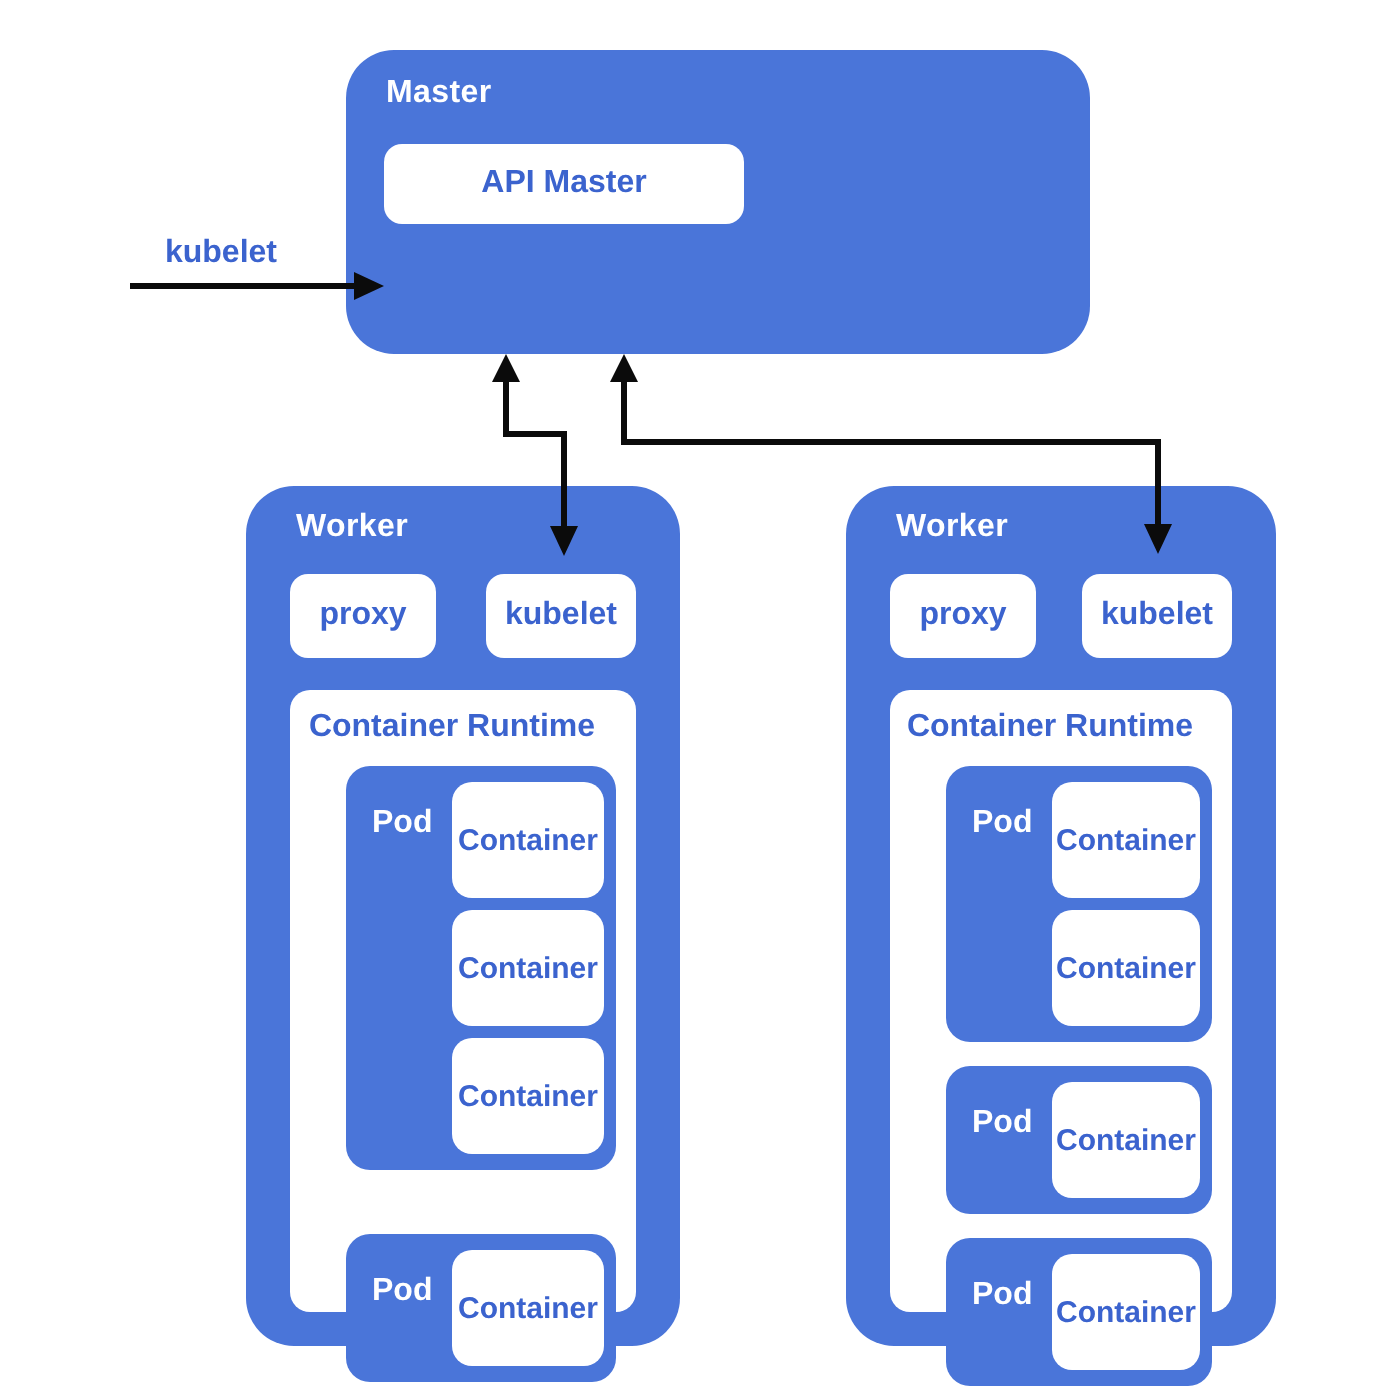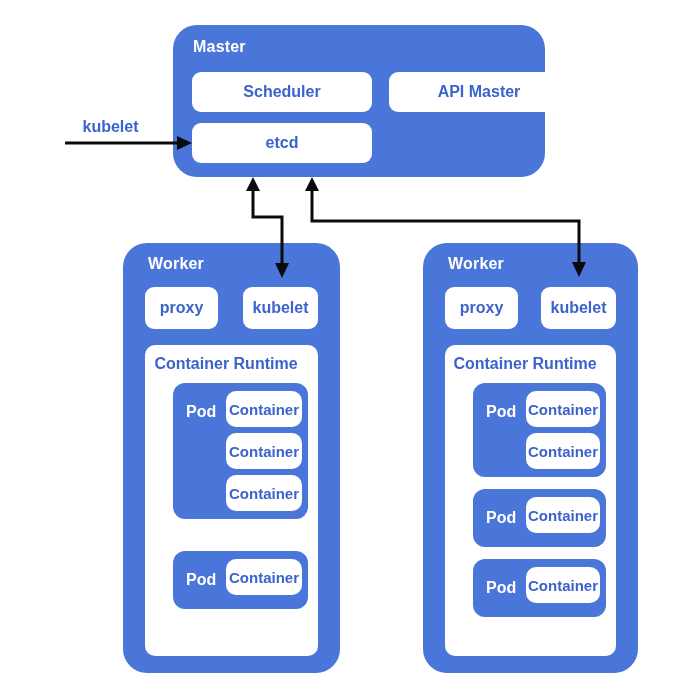--- a/index.html
+++ b/index.html
@@ -51,21 +51,21 @@
     background:var(--blue);border-radius:12px;
     display:flex;align-items:flex-start;
     padding:8px 6px 8px 13px;
   }
   .pod-label{
     width:40px;height:42px;line-height:42px;flex-shrink:0;
     color:#ffffff;font-size:16px;
   }
   .containers{flex:1;display:flex;flex-direction:column;gap:6px;}
   .container-chip{
-    height:36px;background:#ffffff;border-radius:10px;
+    height:58px;background:#ffffff;border-radius:10px;
     display:flex;align-items:center;justify-content:center;
     color:var(--text-blue);font-size:15px;
   }
   
   .kubectl-label{
     position:absolute;left:63px;top:118px;width:95px;text-align:center;
     color:var(--text-blue);font-size:16px;
   }
   
   .arrow-layer{
@@ -80,23 +80,21 @@
 </head>
 <body>
 
 <div class="canvas">
 
   <div class="kubectl-label">kubelet</div>
 
   <div class="node" style="left:173px;top:25px;width:372px;height:152px;">
     <div class="node-title" style="left:20px;top:13px;">Master</div>
     <div class="master-grid">
-      <div class="chip">Scheduler</div>
       <div class="chip">API Master</div>
-      <div class="chip">etcd</div>
     </div>
   </div>
 
   <div class="node worker-left" style="left:123px;top:243px;width:217px;height:430px;">
     <div class="node-title" style="left:25px;top:12px;">Worker</div>
     <div class="chip" style="left:22px;top:44px;width:73px;height:42px;">proxy</div>
     <div class="chip" style="right:22px;top:44px;width:75px;height:42px;">kubelet</div>
     <div class="runtime">
       <div class="runtime-title">Container Runtime</div>
       <div class="pods">

